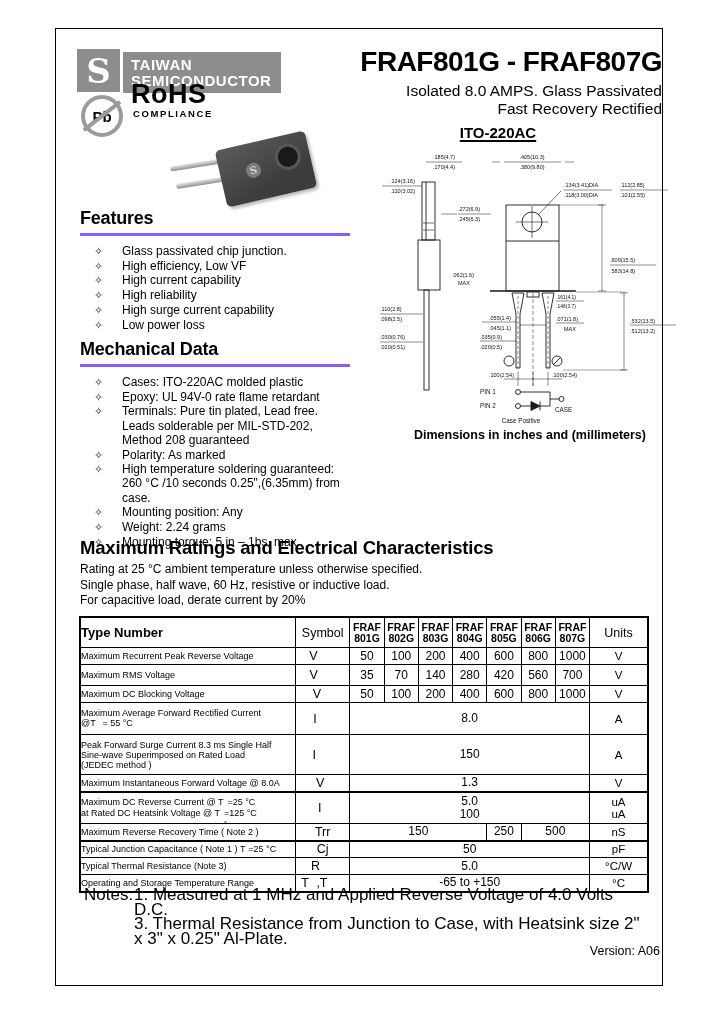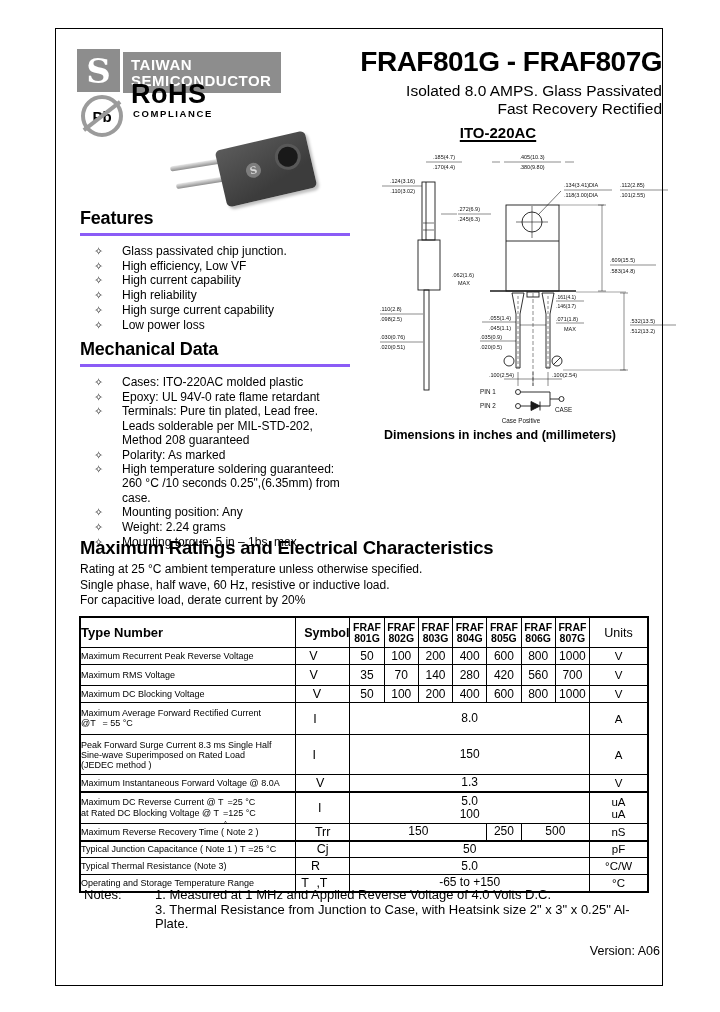--- a/index.html
+++ b/index.html
@@ -32,49 +32,49 @@
   .ph-lead.l2{left:-12px;top:52px;width:52px;transform:rotate(-9deg);}
   
   .titleblock{position:absolute;left:350px;top:46px;width:312px;text-align:right;}
   .pn{font-weight:bold;font-size:28px;letter-spacing:-.5px;}
   .sub{font-size:15.5px;line-height:18px;margin-top:4px;}
   .pkg{position:absolute;left:378px;top:124px;width:240px;text-align:center;font-weight:bold;font-size:15px;
        text-decoration:underline;text-decoration-thickness:2px;text-underline-offset:2px;}
   
   .drawing{position:absolute;left:378px;top:146px;}
   .drawing text{font-family:"Liberation Sans",sans-serif;fill:#111;}
-  .dimcap{position:absolute;left:384px;top:428px;width:292px;text-align:left;font-weight:bold;font-size:12.5px;}
+  .dimcap{position:absolute;left:384px;top:428px;width:292px;text-align:center;font-weight:bold;font-size:12.5px;}
   
   .col{position:absolute;left:80px;width:270px;}
   .sect-h{font-weight:bold;font-size:18px;border-bottom:3px solid #8b5cf6;padding-bottom:4px;letter-spacing:-.2px;}
   ul.feat{list-style:none;margin:8px 0 0 0;padding:0 0 0 14px;}
   ul.feat li{display:flex;font-size:12px;line-height:14.2px;margin-bottom:.5px;}
   .blt{width:14px;flex:0 0 14px;margin-right:14px;font-size:11px;color:#222;}
   .ltx{flex:1;}
   
   .ratings{position:absolute;left:80px;top:537px;width:565px;}
   .ratings h1{margin:0;font-size:18.5px;font-weight:bold;letter-spacing:-.2px;}
   .ratings .desc{font-size:12px;line-height:15.5px;margin-top:3px;}
   
   table.rt{position:absolute;left:79px;top:616px;border-collapse:collapse;table-layout:fixed;width:570px;
            border:2px solid #000;padding-left:16px;}
   table.rt th,table.rt td{border:1px solid #000;padding:0;overflow:hidden;}
   table.rt thead th{height:29px;}
   th.h-type{font-size:13px;font-weight:bold;text-align:left;padding-left:6px;}
-  th.h-sym{font-size:12.5px;font-weight:bold;text-align:right;}
+  th.h-sym{font-size:12.5px;font-weight:normal;}
   th.h-part{font-size:10.5px;font-weight:bold;line-height:11px;}
   th.h-units{font-size:12.5px;font-weight:400;}
   td.lbl{font-size:9px;line-height:10px;text-align:left;padding:1px 2px 1px 3px;}
   td.sym{font-size:12.5px;text-align:center;}
   td.val{font-size:12px;text-align:center;line-height:13px;}
   td.unt{font-size:11.5px;text-align:center;line-height:12px;}
   tr.hv{border-top:2px solid #000;}
   .sb{font-size:65%;position:relative;top:20px;text-align:right;}
   
-  .notes{position:absolute;left:84px;top:888px;width:566px;display:flex;font-size:13px;line-height:14.5px;gap:21px;}
+  .notes{position:absolute;left:84px;top:888px;width:566px;display:flex;font-size:17px;line-height:14.5px;}
   .notes .nlab{width:50px;flex:0 0 50px;}
   .version{position:absolute;left:470px;top:944px;width:190px;text-align:right;font-size:12.5px;}
 </style>
 </head>
 <body>
 
 <div class="page">
   <div class="frame"></div>
 
   <div class="brand">
@@ -410,21 +410,21 @@
           <td class="val" colspan="7">150</td>
           <td class="unt">A</td>
         </tr>
         <tr style="height: 17px;">
           <td class="lbl"><span>Maximum Instantaneous Forward Voltage @ 8.0A</span></td>
           <td class="sym"><span>V</span><span class="sb">F</span></td>
           <td class="val" colspan="7">1.3</td>
           <td class="unt">V</td>
         </tr>
         <tr class="hv" style="height: 32px;">
-          <td class="lbl"><span>Maximum DC Reverse Current @ T</span><span class="sb">A</span><span>=25 °C</span><br><span>at Rated DC Blocking Voltage @ T</span><span class="sb">A</span><span>=125 °C</span></td>
+          <td class="lbl"><span>Maximum DC Reverse Current @ T</span><span class="sb">A</span><span>=25 °C</span><br><span>at Rated DC Heatsink Voltage @ T</span><span class="sb">A</span><span>=125 °C</span></td>
           <td class="sym"><span>I</span><span class="sb">R</span></td>
           <td class="val" colspan="7"><span>5.0</span><br><span>100</span></td>
           <td class="unt"><span>uA</span><br><span>uA</span></td>
         </tr>
         <tr style="height: 17px;">
           <td class="lbl"><span>Maximum Reverse Recovery Time ( Note 2 )</span></td>
           <td class="sym"><span>Trr</span></td>
           <td class="val" colspan="4">150</td>
           <td class="val" colspan="1">250</td>
           <td class="val" colspan="2">500</td>

